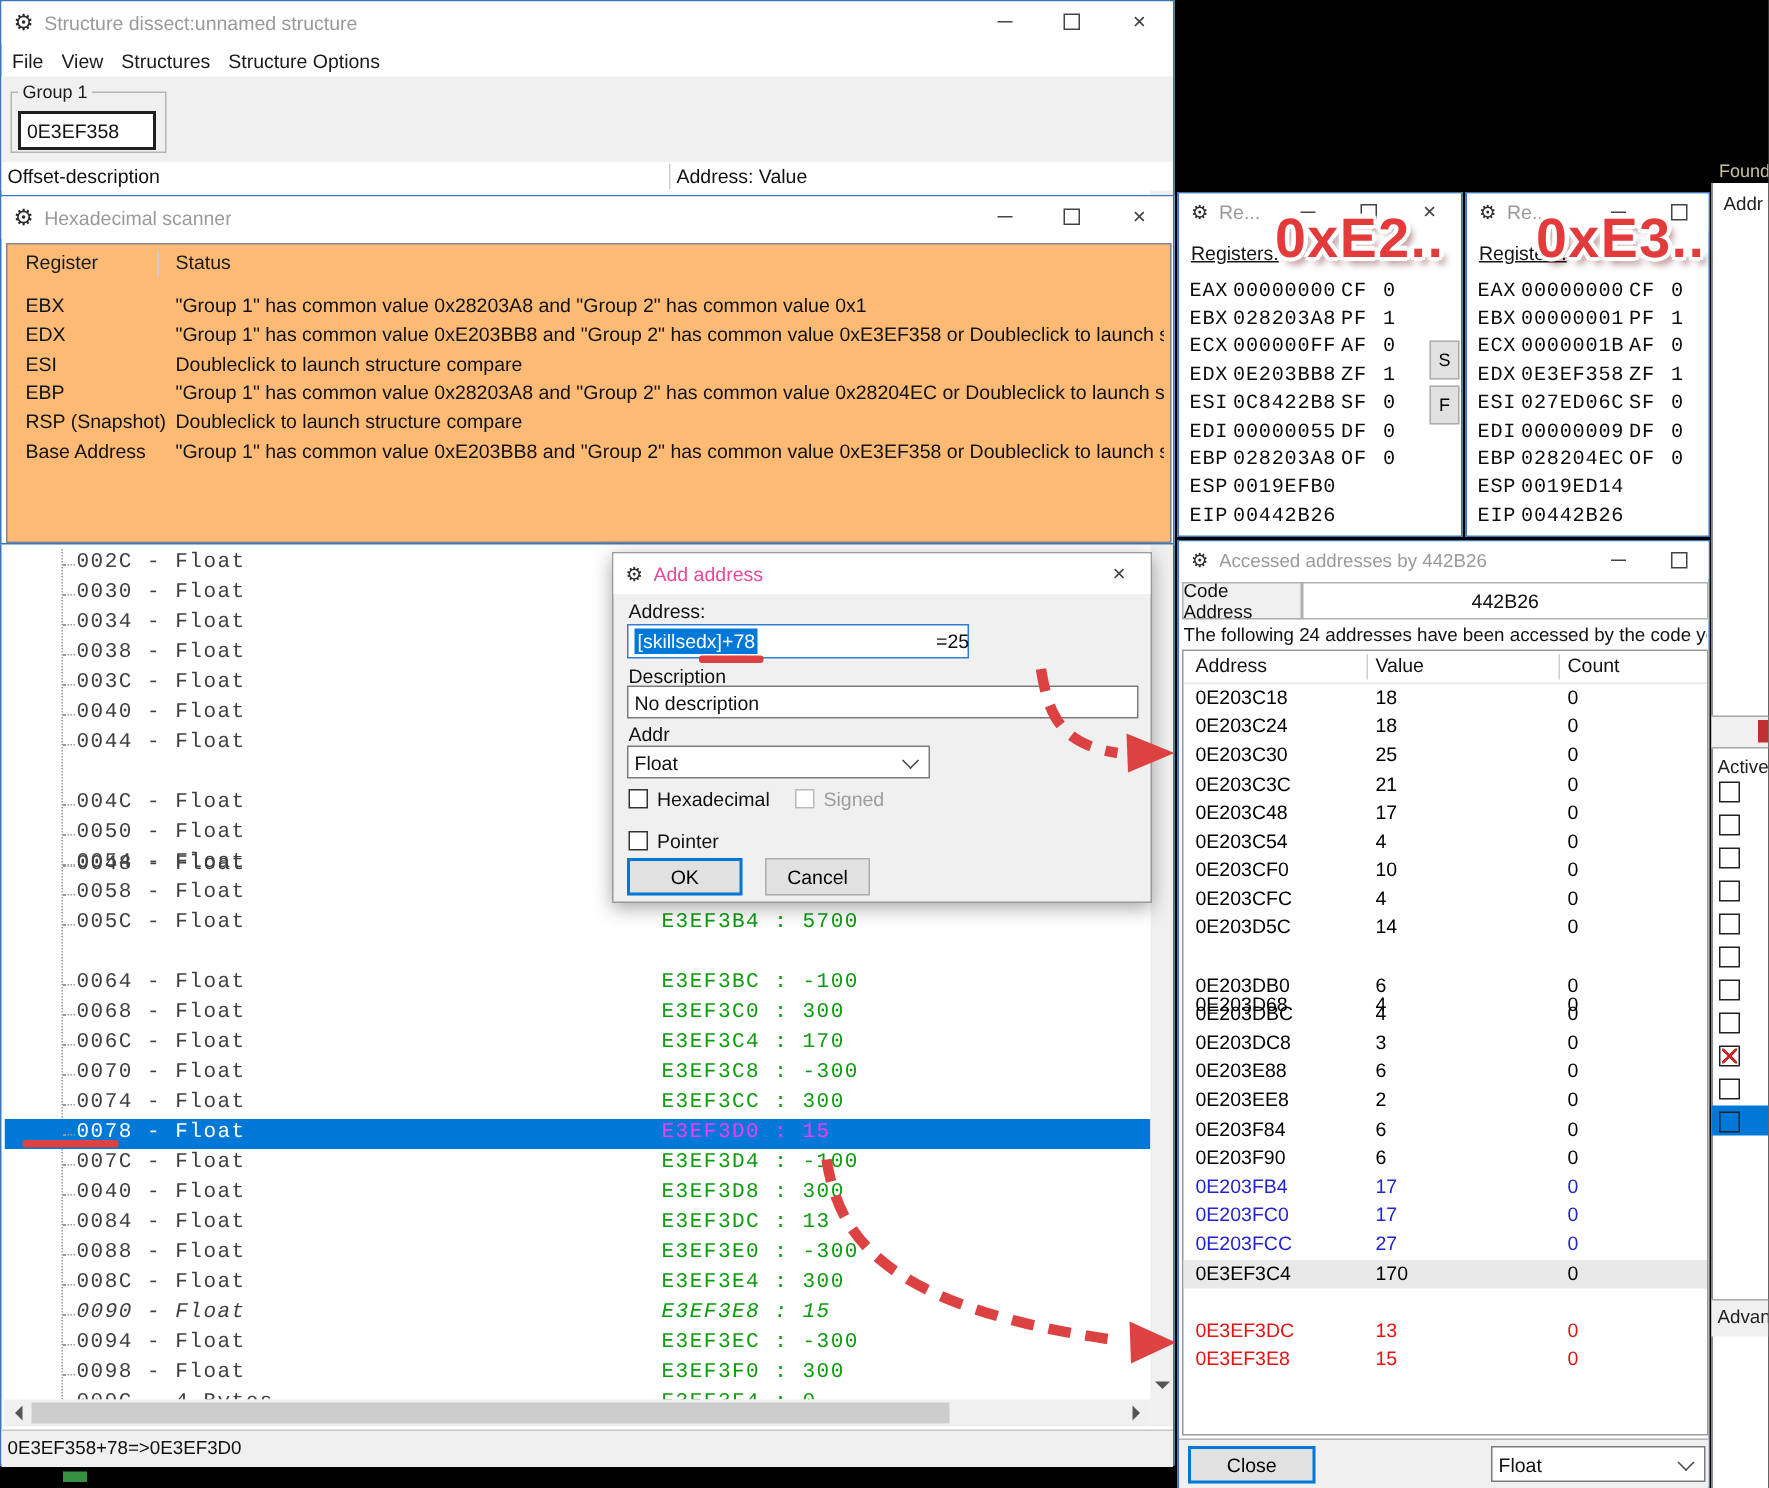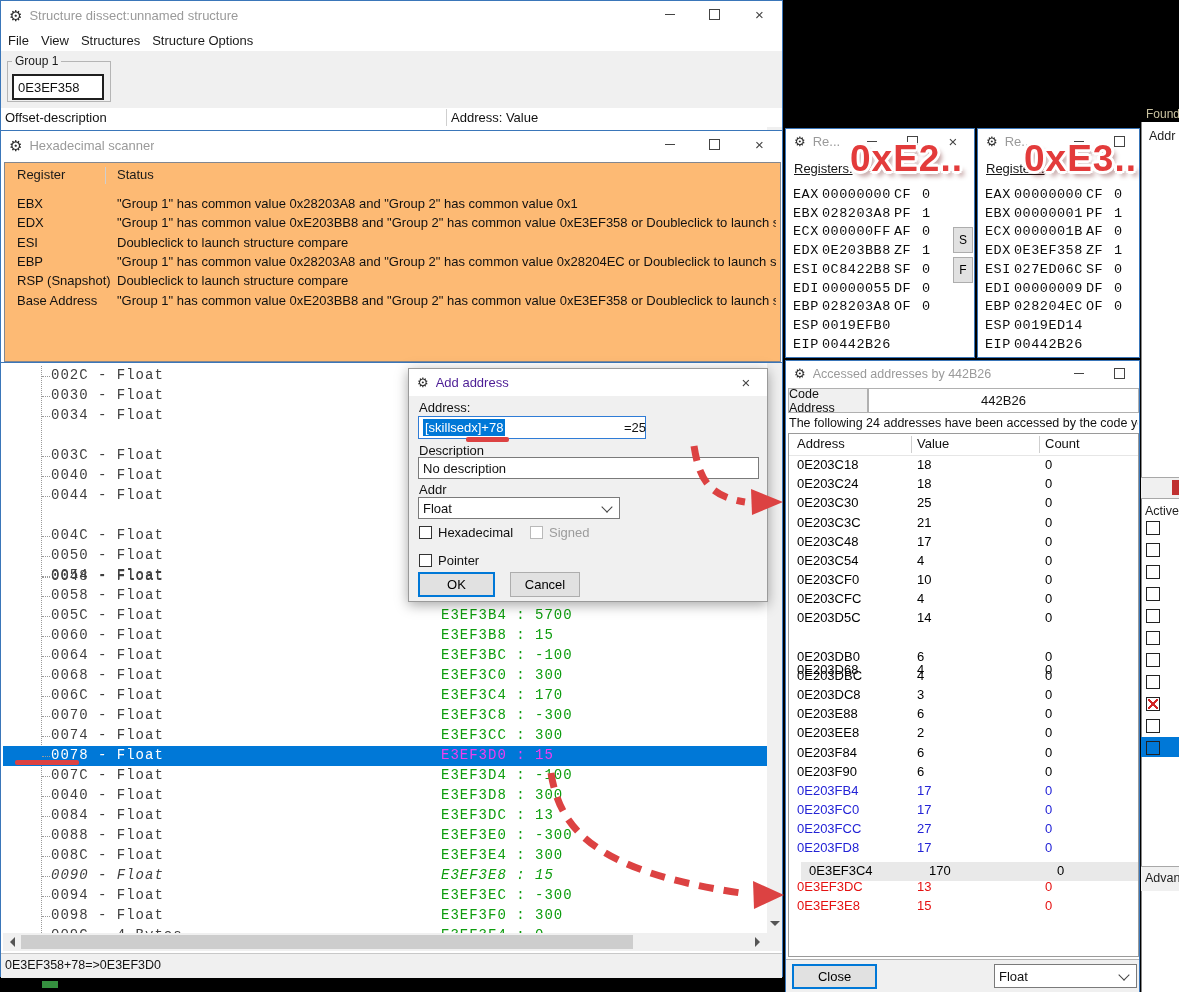--- a/index.html
+++ b/index.html
@@ -122,20 +122,24 @@
     <span class="d-addr"></span>
   </div>
         <div class="drow" style="top: 20px;">
     <span class="d-left">0030 - Float</span>
     <span class="d-addr"></span>
   </div>
         <div class="drow" style="top: 40px;">
     <span class="d-left">0034 - Float</span>
     <span class="d-addr"></span>
   </div>
+        <div class="drow" style="top: 60px;">
+    <span class="d-left">0038 - Float</span>
+    <span class="d-addr"></span>
+  </div>
         <div class="drow" style="top: 80px;">
     <span class="d-left">003C - Float</span>
     <span class="d-addr"></span>
   </div>
         <div class="drow" style="top: 100px;">
     <span class="d-left">0040 - Float</span>
     <span class="d-addr"></span>
   </div>
         <div class="drow" style="top: 120px;">
     <span class="d-left">0044 - Float</span>
@@ -157,24 +161,20 @@
     <span class="d-left">0054 - Float</span>
     <span class="d-addr"></span>
   </div>
         <div class="drow" style="top: 220px;">
     <span class="d-left">0058 - Float</span>
     <span class="d-addr"></span>
   </div>
         <div class="drow" style="top: 240px;">
     <span class="d-left">005C - Float</span>
     <span class="d-addr">E3EF3B4 : 5700</span>
-  </div>
-        <div class="drow" style="top: 260px;">
-    <span class="d-left">0060 - Float</span>
-    <span class="d-addr">E3EF3B8 : 15</span>
   </div>
         <div class="drow" style="top: 280px;">
     <span class="d-left">0064 - Float</span>
     <span class="d-addr">E3EF3BC : -100</span>
   </div>
         <div class="drow" style="top: 300px;">
     <span class="d-left">0068 - Float</span>
     <span class="d-addr">E3EF3C0 : 300</span>
   </div>
         <div class="drow" style="top: 320px;">
@@ -601,21 +601,21 @@
           <div class="arow c-blue" style="top: 364.23px;">
     <span class="a-addr">0E203FCC</span>
     <span class="a-val">27</span>
     <span class="a-cnt">0</span>
   </div>
           <div class="arow c-blue" style="top: 383.4px;">
     <span class="a-addr">0E203FD8</span>
     <span class="a-val">17</span>
     <span class="a-cnt">0</span>
   </div>
-          <div class="arow c-black sel" style="top: 406px; margin-left: 12px;">
+          <div class="arow c-black sel" style="top: 384px;">
     <span class="a-addr">0E3EF3C4</span>
     <span class="a-val">170</span>
     <span class="a-cnt">0</span>
   </div>
           <div class="arow c-red" style="top: 421.74px;">
     <span class="a-addr">0E3EF3DC</span>
     <span class="a-val">13</span>
     <span class="a-cnt">0</span>
   </div>
           <div class="arow c-red" style="top: 440.91px;">
@@ -630,21 +630,21 @@
       <div class="input" style="left:208px;top:4px;width:143px;height:24px;">
         <span>Float</span>
         <span class="chev" style="position:absolute;right:8px;top:10px;"></span>
       </div>
     </div>
   </div>
 
   <div class="win" id="dlg-add" style="left:408px;top:368px;width:360px;height:234px;background:#f0f0f0;border:1px solid #9a9a9a;box-shadow:0 3px 12px rgba(0,0,0,.35);">
     <div class="titlebar" style="height:27px;background:#fff;">
       <span class="gear" style="font-size:13px;">⚙</span>
-      <span class="title" style="color:#4c1d95;">Add address</span>
+      <span class="title" style="color:#ec4899;">Add address</span>
     </div>
     <div class="wbtns">
       <div class="wbtn" style="width:42px;height:26px;">
           <span class="gl-close">×</span>
         </div>
     </div>
     <span class="lbl" style="left:10px;top:31px;">Address:</span>
     <div class="input" style="left:9px;top:47px;width:228px;height:23px;border:1px solid #2f7cd6;">
       <span style="background:#0078d7;color:#fff;padding:1px 2px;">[skillsedx]+78</span>
     </div>

